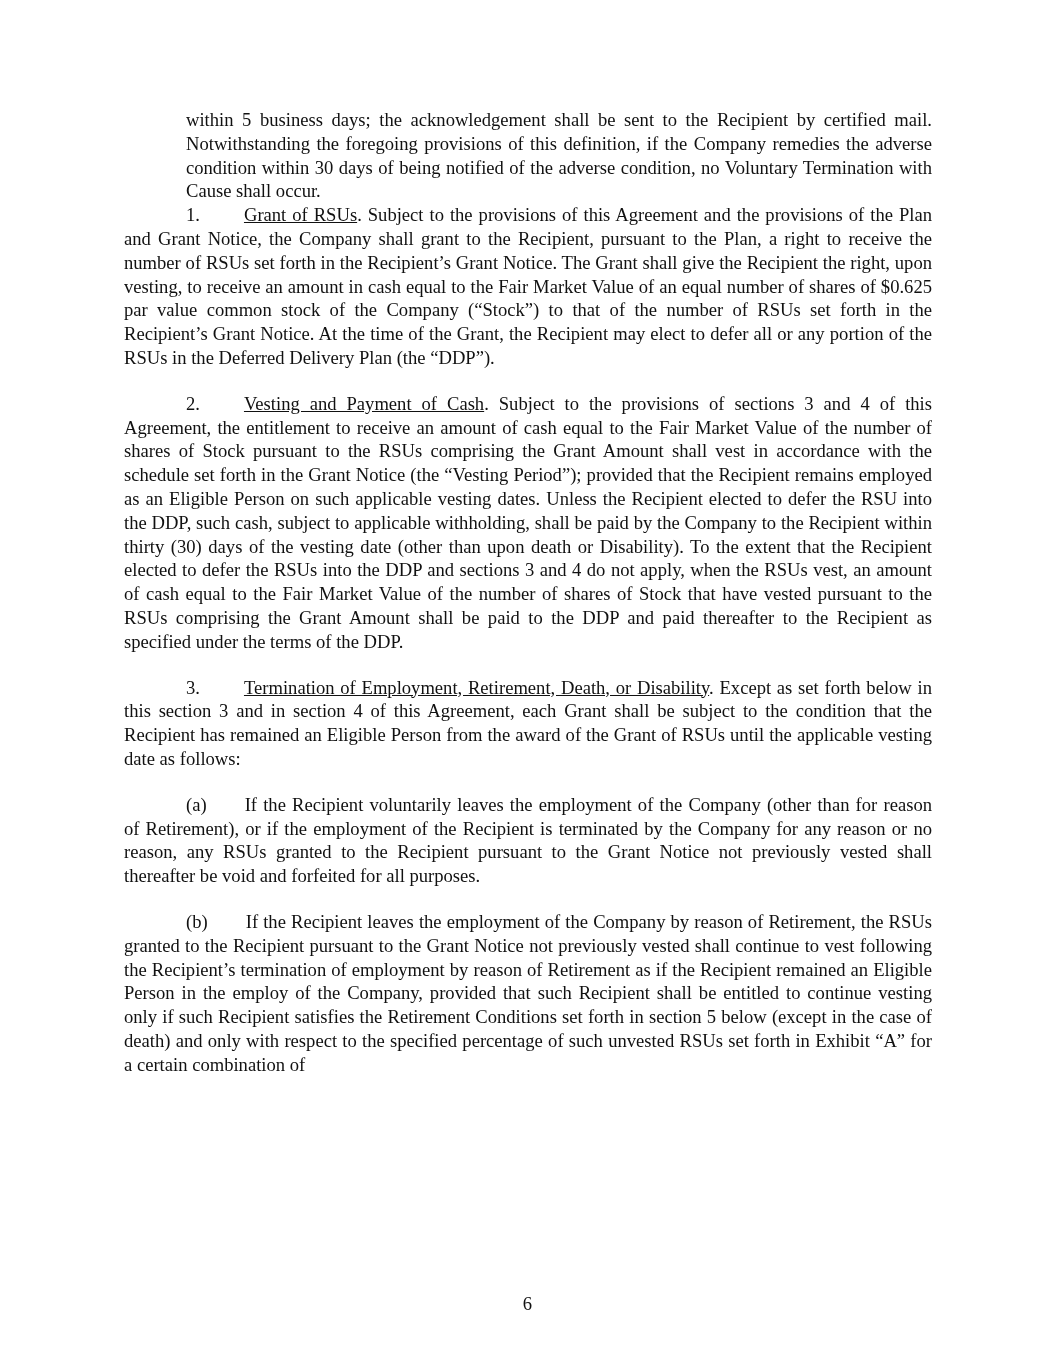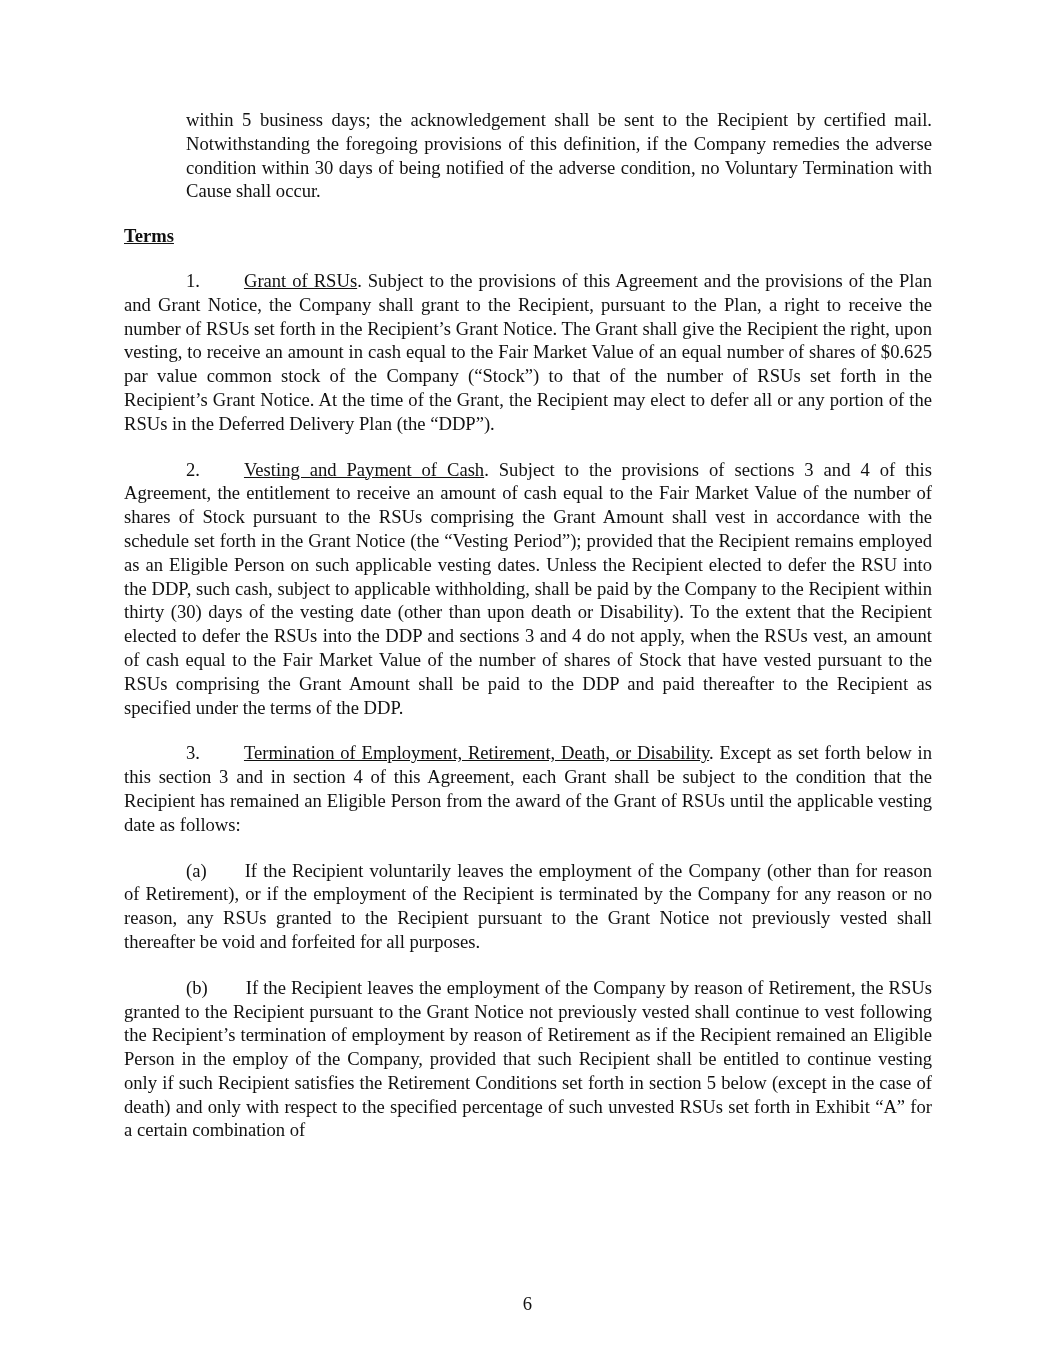--- a/index.html
+++ b/index.html
@@ -26,21 +26,20 @@
     position: absolute; top: 1293px; left: 0; width: 1055px; text-align: center;
     font-size: 18.6px;
   }
 </style>
 </head>
 <body>
 
 <div class="page">
   <p class="block-indent">within 5 business days; the acknowledgement shall be sent to the Recipient by certified mail.  Notwithstanding the foregoing provisions of this definition, if the Company remedies the adverse condition within 30 days of being notified of the adverse condition, no Voluntary Termination with Cause shall occur.</p>
 
-  <div class="heading">Terms</div>
 
   <p class="first"><span class="num" style="margin-left:-62px;visibility:hidden"></span><span>1.</span><span style="display:inline-block;width:44px"></span><span class="u">Grant of RSUs</span><span>.  Subject to the provisions of this Agreement and the provisions of the Plan and Grant Notice, the Company shall grant to the Recipient, pursuant to the Plan, a right to receive the number of RSUs set forth in the Recipient’s Grant Notice.  The Grant shall give the Recipient the right, upon vesting, to receive an amount in cash equal to the Fair Market Value of an equal number of shares of $0.625 par value common stock of the Company (“Stock”) to that of the number of RSUs set forth in the Recipient’s Grant Notice.  At the time of the Grant, the Recipient may elect to defer all or any portion of the RSUs in the Deferred Delivery Plan (the “DDP”).</span></p>
 
   <p class="first gap"><span>2.</span><span style="display:inline-block;width:44px"></span><span class="u">Vesting and Payment of Cash</span><span>.  Subject to the provisions of sections 3 and 4 of this Agreement, the entitlement to receive an amount of cash equal to the Fair Market Value of the number of shares of Stock pursuant to the RSUs comprising the Grant Amount shall vest in accordance with the schedule set forth in the Grant Notice (the “Vesting Period”); provided that the Recipient remains employed as an Eligible Person on such applicable vesting dates.  Unless the Recipient elected to defer the RSU into the DDP, such cash, subject to applicable withholding, shall be paid by the Company to the Recipient within thirty (30) days of the vesting date (other than upon death or Disability).  To the extent that the Recipient elected to defer the RSUs into the DDP and sections 3 and 4 do not apply, when the RSUs vest, an amount of cash equal to the Fair Market Value of the number of shares of Stock that have vested pursuant to the RSUs comprising the Grant Amount shall be paid to the DDP and paid thereafter to the Recipient as specified under the terms of the DDP.</span></p>
 
   <p class="first gap"><span>3.</span><span style="display:inline-block;width:44px"></span><span class="u">Termination of Employment, Retirement, Death, or Disability</span><span>.  Except as set forth below in this section 3 and in section 4 of this Agreement, each Grant shall be subject to the condition that the Recipient has remained an Eligible Person from the award of the Grant of RSUs until the applicable vesting date as follows:</span></p>
 
   <p class="first gap"><span>(a)</span><span style="display:inline-block;width:38px"></span><span>If the Recipient voluntarily leaves the employment of the Company (other than for reason of Retirement), or if the employment of the Recipient is terminated by the Company for any reason or no reason, any RSUs granted to the Recipient pursuant to the Grant Notice not previously vested shall thereafter be void and forfeited for all purposes.</span></p>
 
   <p class="first gap"><span>(b)</span><span style="display:inline-block;width:38px"></span><span>If the Recipient leaves the employment of the Company by reason of Retirement, the RSUs granted to the Recipient pursuant to the Grant Notice not previously vested shall continue to vest following the Recipient’s termination of employment by reason of Retirement as if the Recipient remained an Eligible Person in the employ of the Company, provided that such Recipient shall be entitled to continue vesting only if such Recipient satisfies the Retirement Conditions set forth in section 5 below (except in the case of death) and only with respect to the specified percentage of such unvested RSUs set forth in Exhibit “A” for a certain combination of</span></p>

